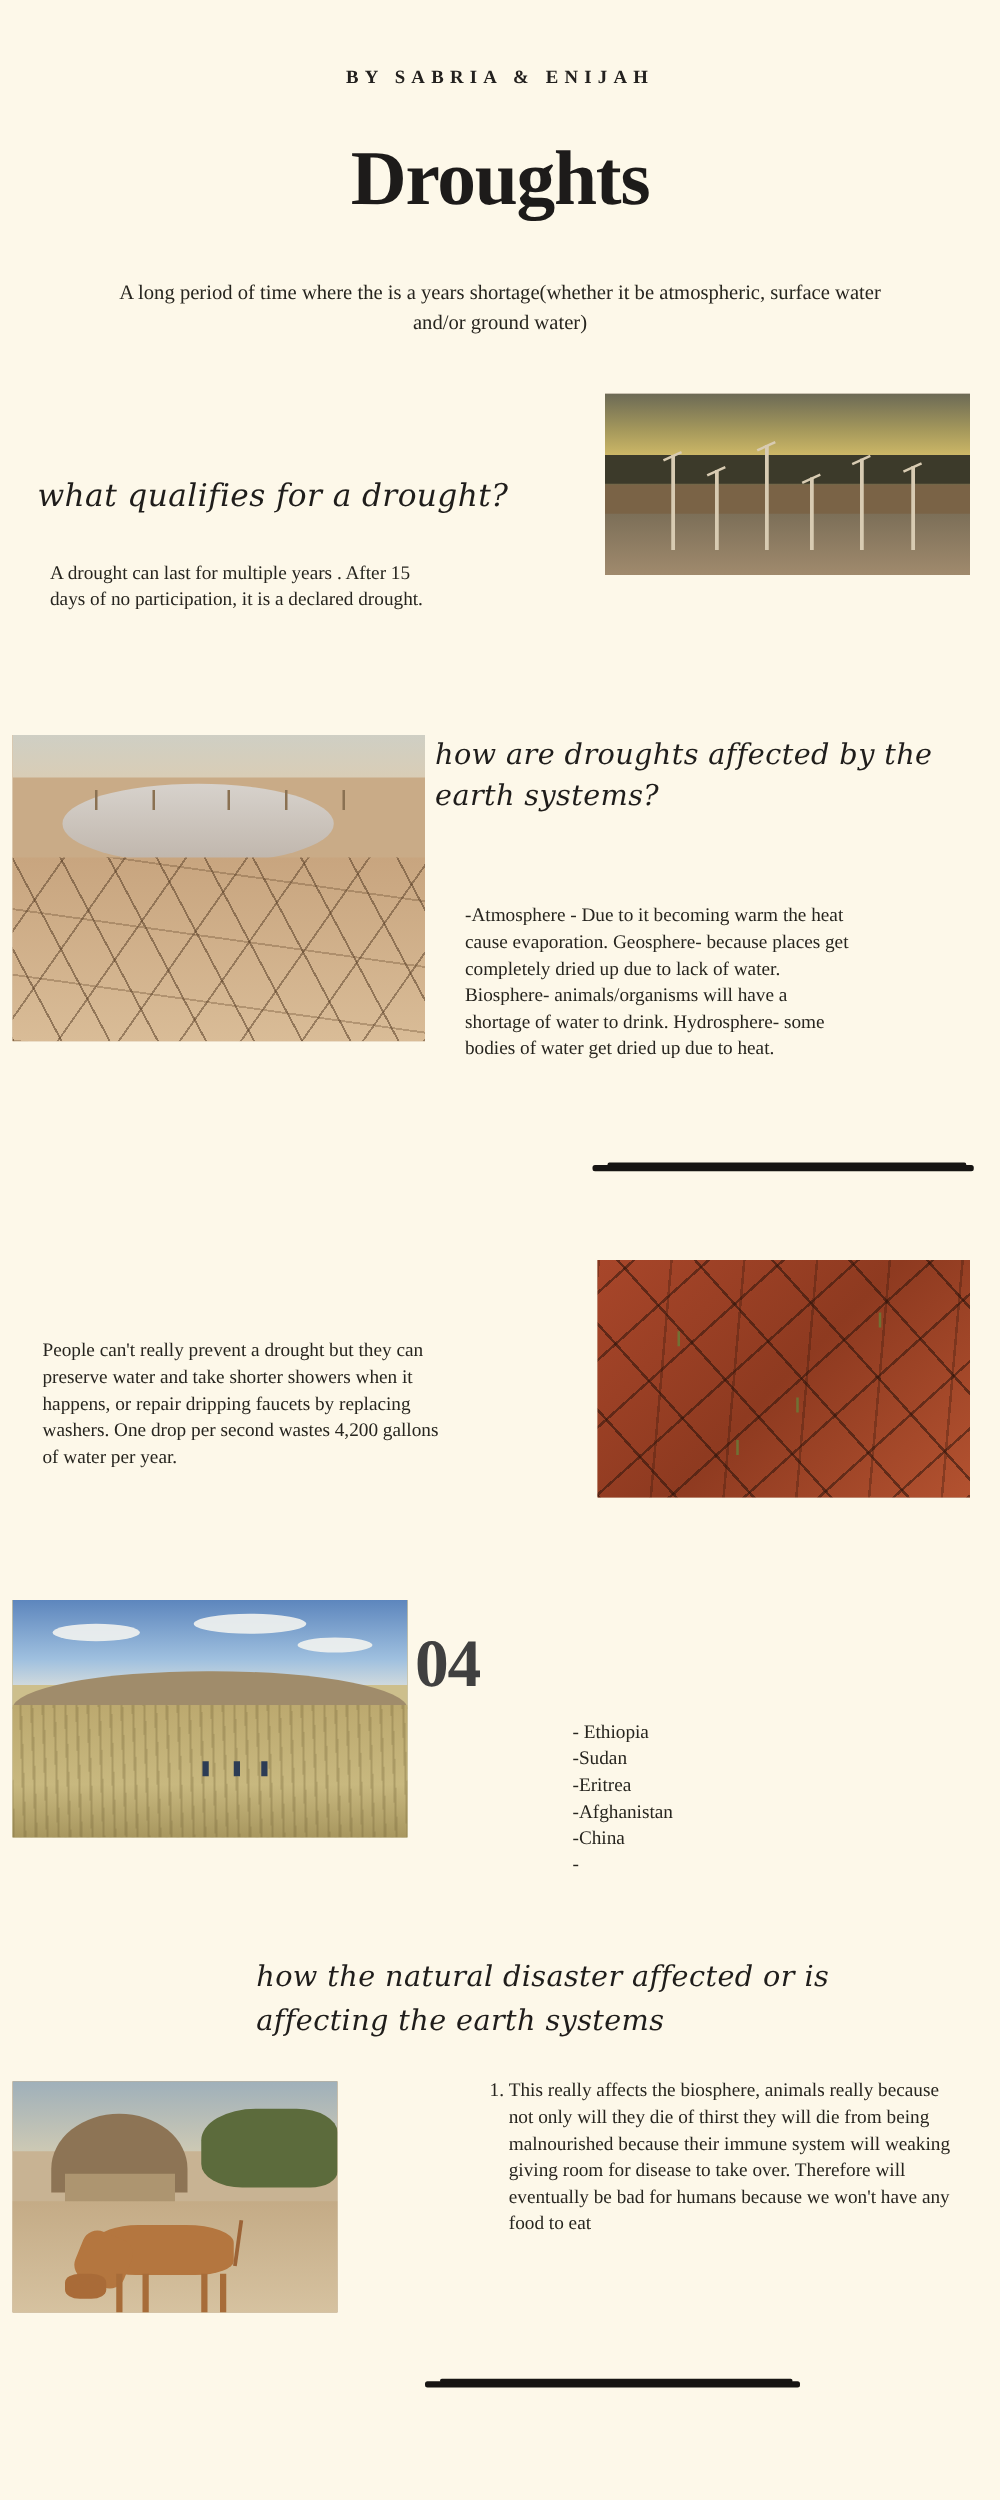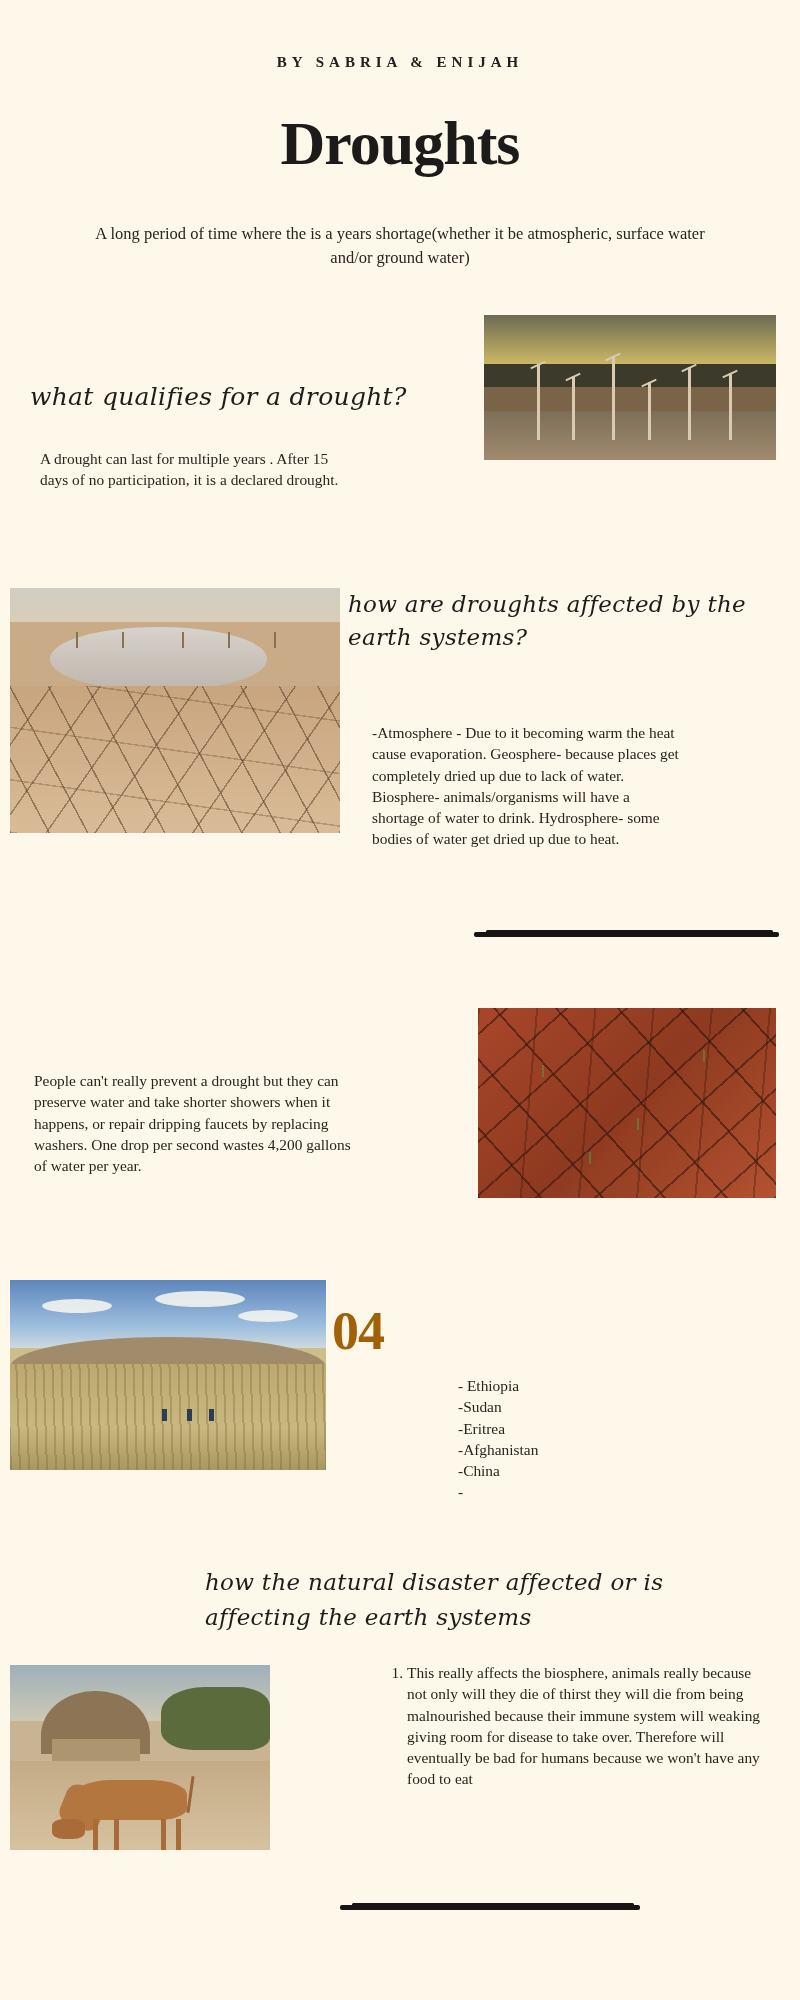--- a/index.html
+++ b/index.html
@@ -174,21 +174,21 @@
     overflow: hidden;
     background: #9c9468;
   }
   .num04 {
     position: absolute;
     left: 332px;
     top: 1300px;
     font-family: "Liberation Serif", serif;
     font-weight: 700;
     font-size: 54px;
-    color: #a16207;
+    color: #404040;
     letter-spacing: -1px;
   }
   .s4-head {
     position: absolute;
     left: 458px;
     top: 1265px;
     width: 340px;
     font-size: 23px;
     line-height: 1.45;
   }

